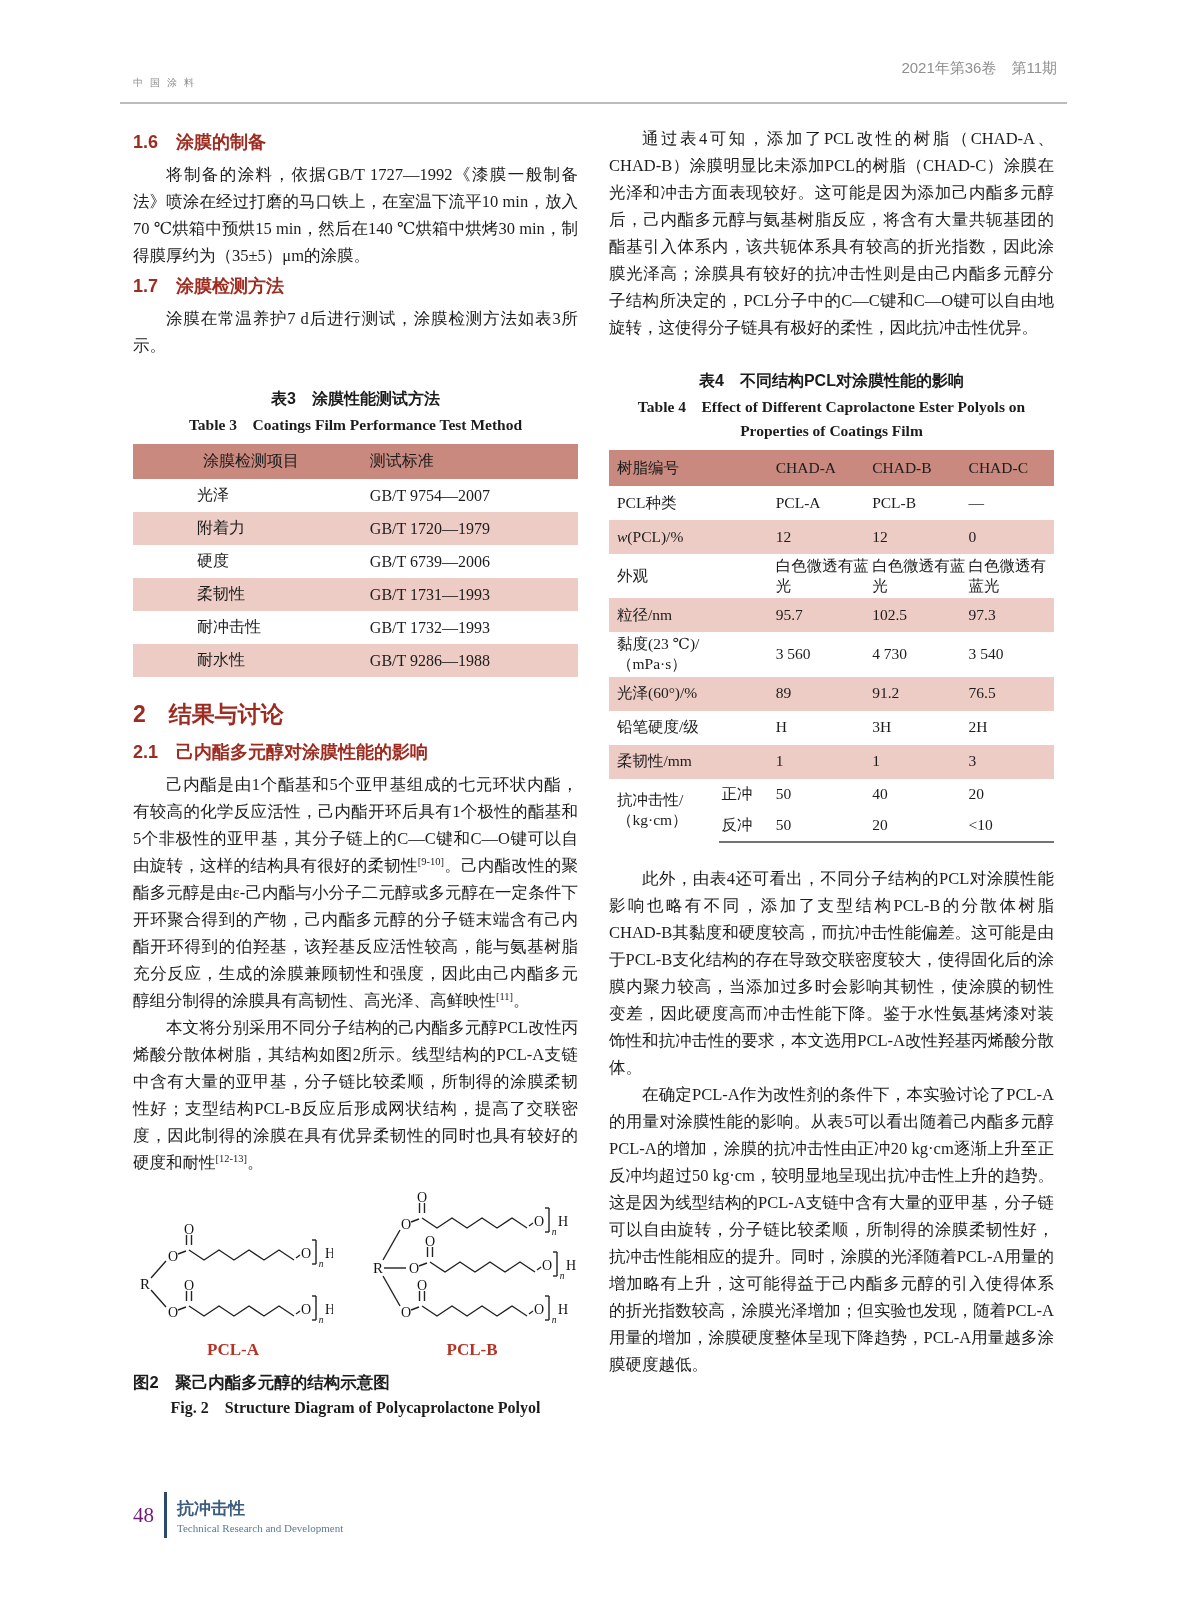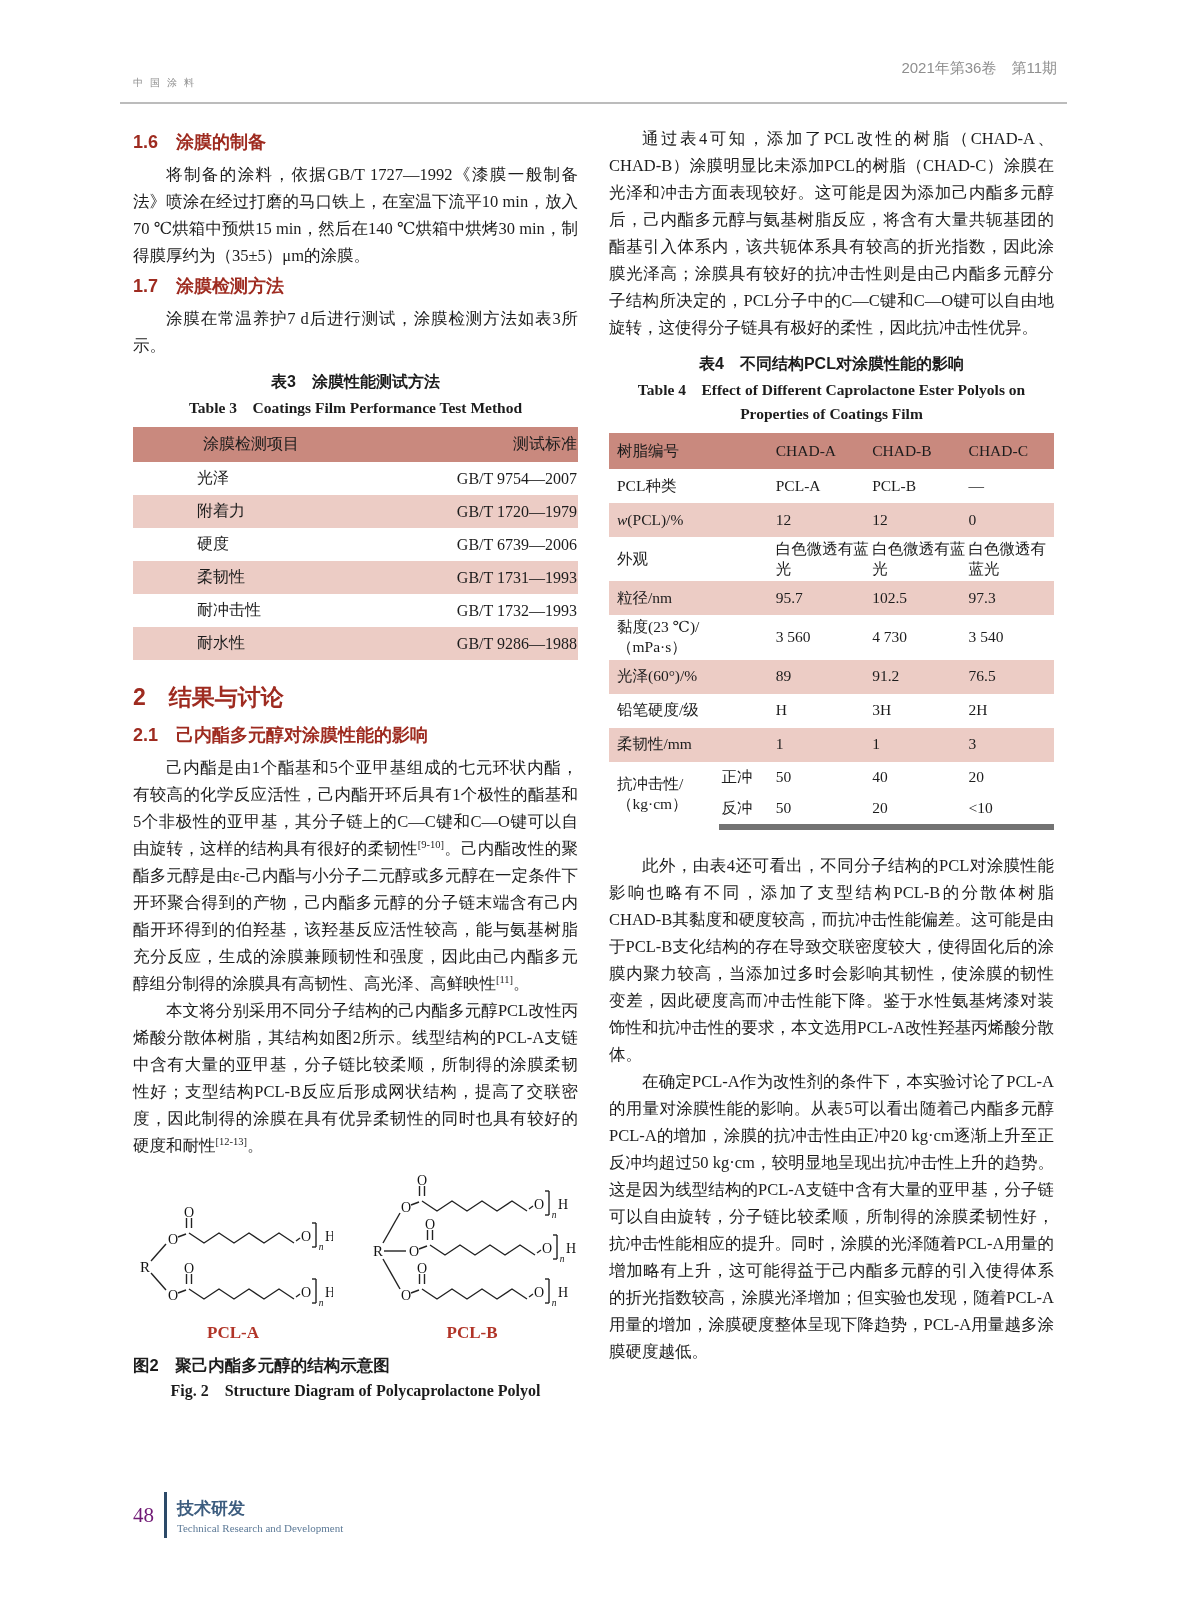--- a/index.html
+++ b/index.html
@@ -10,37 +10,37 @@
   .issue{position:absolute;right:130px;top:59px;font-size:15px;color:var(--header-gray,#8f8f8f);font-family:"Liberation Sans",sans-serif;}
   .hrule{position:absolute;left:120px;top:102px;width:947px;height:2px;background:#bcbcbc;}
   
   .col{position:absolute;top:125px;width:445px;}
   .col.left{left:133px;}
   .col.right{left:609px;}
   p.body{margin:0;font-size:16.5px;line-height:27px;text-align:justify;text-indent:2em;}
   sup{font-size:10.5px;line-height:0;}
   .h3red{color:var(--accent-red,#9e2b20);font-family:"Liberation Sans",sans-serif;font-weight:700;font-size:18px;margin:5px 0 7px 0;}
   .h2red{color:var(--accent-red,#9e2b20);font-family:"Liberation Sans",sans-serif;font-weight:700;font-size:23px;margin:22px 0 10px 0;}
-  .cap-cn{text-align:center;font-weight:700;font-size:16px;font-family:"Liberation Sans",sans-serif;margin-top:13px;}
+  .cap-cn{text-align:center;font-weight:700;font-size:16px;font-family:"Liberation Sans",sans-serif;margin-top:30px;}
   .cap-en{text-align:center;font-weight:700;font-size:15.5px;font-family:"Liberation Serif",serif;margin-top:3px;line-height:24px;}
   
   table.t3{width:100%;border-collapse:collapse;margin-top:7px;font-size:16px;}
   .t3 th{background:var(--table-header-bg,#c9897e);font-weight:400;height:33px;}
   .t3 td{height:31px;}
   .t3 tbody tr:nth-child(even){background:var(--table-row-pink,#ecccc5);}
   .t3 td.item{padding-left:64px;text-align:left;width:53%;}
-  .t3 td.std,.t3 th.std{text-align:right;}
+  .t3 td.std,.t3 th.std{text-align:left;}
   
   table.t4{width:100%;border-collapse:collapse;font-size:15.5px;margin-top:7px;}
   .t4 td{text-align:left;height:30px;padding:2px 0;line-height:1.3;}
   .t4 td.lab{text-align:left;padding-left:8px;}
   .t4 tr.hd td{background:var(--table-header-bg,#c9897e);height:32px;}
   .t4 tr.pink td{background:var(--table-row-pink,#ecccc5);}
   .t4 tr.imp td{height:27px;}
-  .t4 tr.imp2 td{height:27px;border-bottom:6px solid #737373;font-family:Liberation Serif, serif;}
+  .t4 tr.imp2 td{height:27px;border-bottom:2px solid #737373;font-family:Liberation Serif, serif;}
   .t4 td.sub{text-align:left;padding-left:2px;}
   
   .figrow{display:flex;justify-content:space-between;align-items:flex-end;margin-top:12px;}
   .structcol{text-align:center;}
   .pcl-label{color:#b13427;font-weight:700;font-size:17px;font-family:"Liberation Serif",serif;margin-top:6px;}
   .figcap-cn{text-align:left;font-weight:700;font-size:16.5px;font-family:"Liberation Sans",sans-serif;margin-top:12px;}
   .figcap-en{text-align:center;font-weight:700;font-size:16px;font-family:"Liberation Serif",serif;margin-top:4px;}
   
   .footer{position:absolute;left:133px;top:1492px;display:flex;align-items:center;}
   .pagenum{font-size:21px;color:#701a75;font-family:"Liberation Serif",serif;margin-right:10px;}
@@ -283,18 +283,18 @@
     </table>
 
     <p class="body rich-sup" style="margin-top:22px;">此外，由表4还可看出，不同分子结构的PCL对涂膜性能影响也略有不同，添加了支型结构PCL-B的分散体树脂CHAD-B其黏度和硬度较高，而抗冲击性能偏差。这可能是由于PCL-B支化结构的存在导致交联密度较大，使得固化后的涂膜内聚力较高，当添加过多时会影响其韧性，使涂膜的韧性变差，因此硬度高而冲击性能下降。鉴于水性氨基烤漆对装饰性和抗冲击性的要求，本文选用PCL-A改性羟基丙烯酸分散体。</p>
     <p class="body rich-sup">在确定PCL-A作为改性剂的条件下，本实验讨论了PCL-A的用量对涂膜性能的影响。从表5可以看出随着己内酯多元醇PCL-A的增加，涂膜的抗冲击性由正冲20 kg·cm逐渐上升至正反冲均超过50 kg·cm，较明显地呈现出抗冲击性上升的趋势。这是因为线型结构的PCL-A支链中含有大量的亚甲基，分子链可以自由旋转，分子链比较柔顺，所制得的涂膜柔韧性好，抗冲击性能相应的提升。同时，涂膜的光泽随着PCL-A用量的增加略有上升，这可能得益于己内酯多元醇的引入使得体系的折光指数较高，涂膜光泽增加；但实验也发现，随着PCL-A用量的增加，涂膜硬度整体呈现下降趋势，PCL-A用量越多涂膜硬度越低。</p>
   </div>
 
   <div class="footer">
     <span class="pagenum">48</span>
     <div class="fbar"></div>
     <div class="footer-text">
-      <div class="f-cn">技术研发</div>
+      <div class="f-cn">抗冲击性</div>
       <div class="f-en">Technical Research and Development</div>
     </div>
   </div>
 
 </div>
 
 </body></html>

